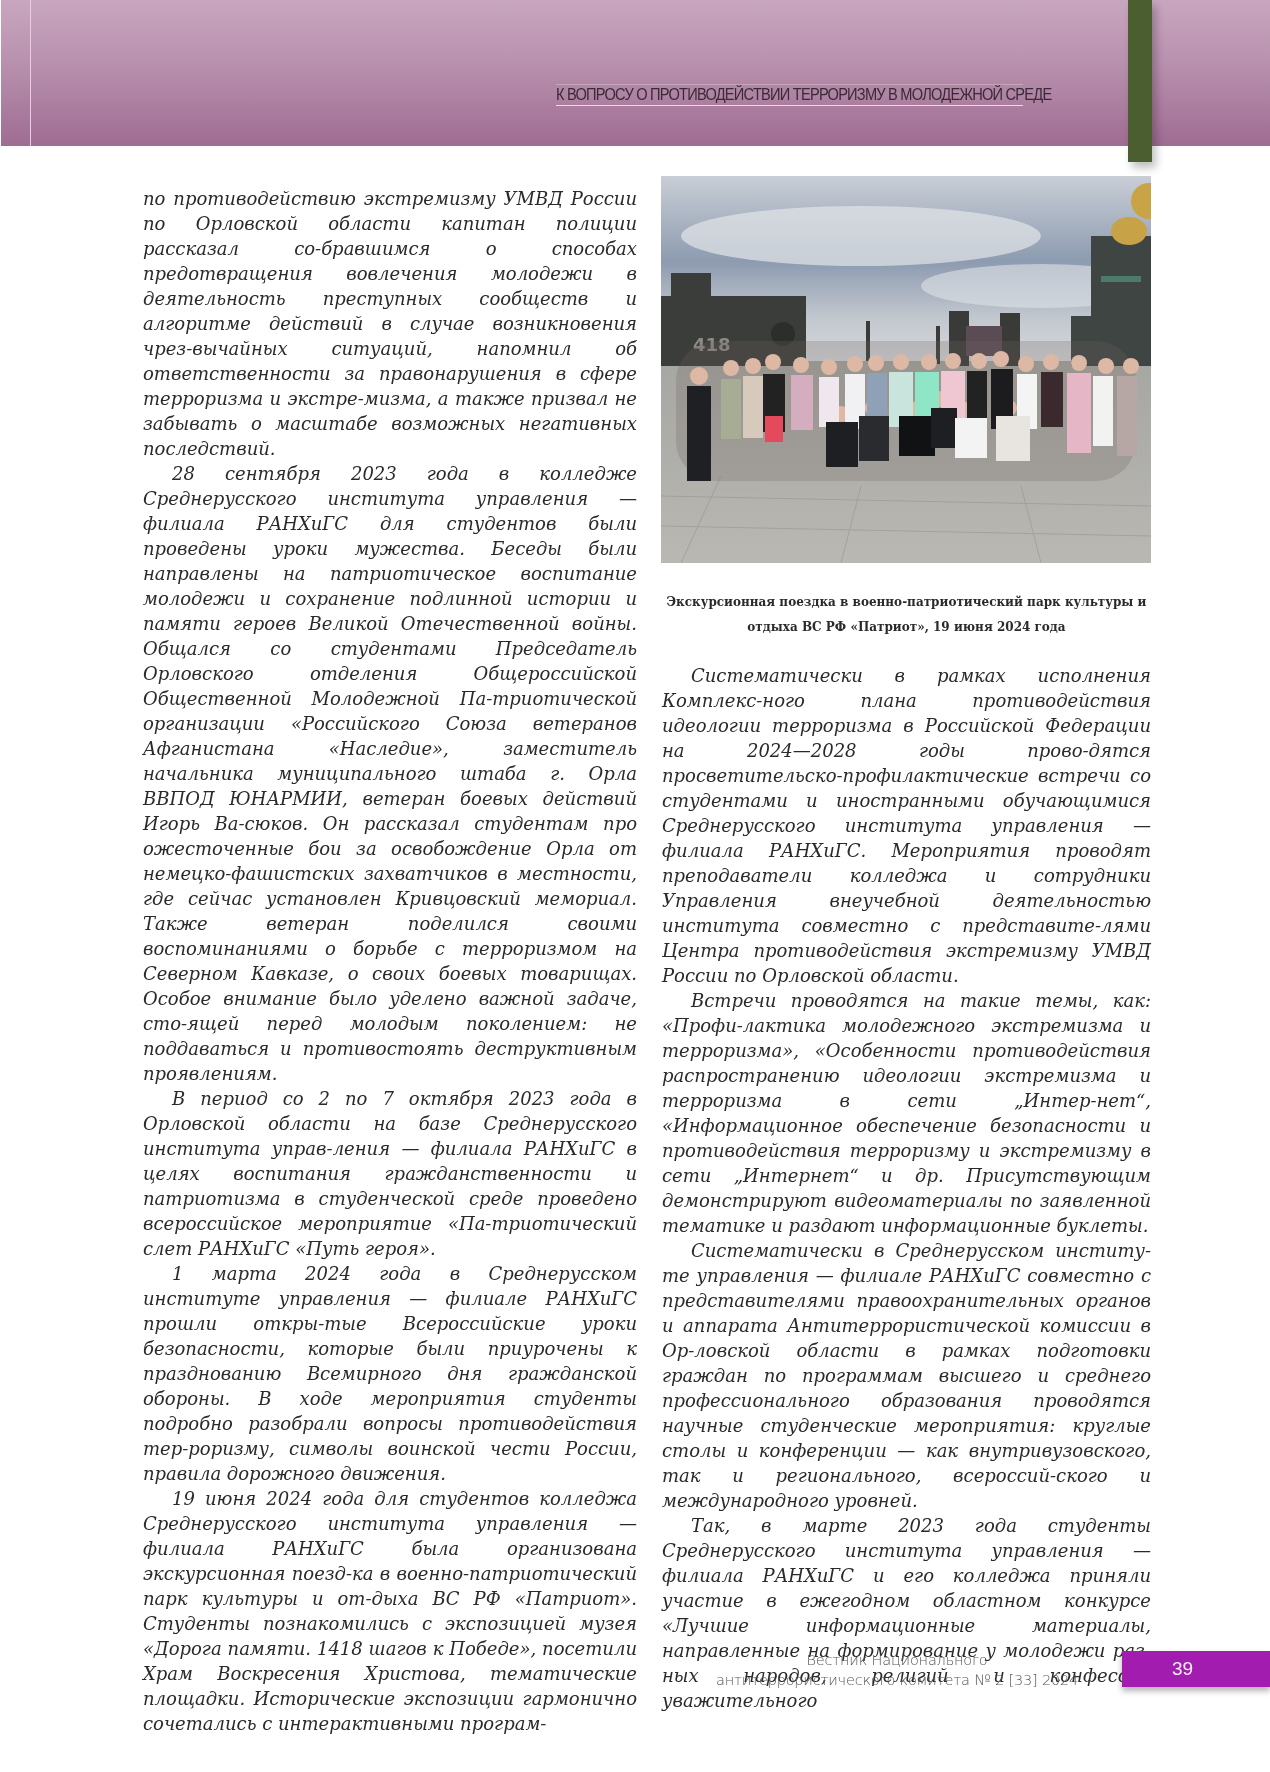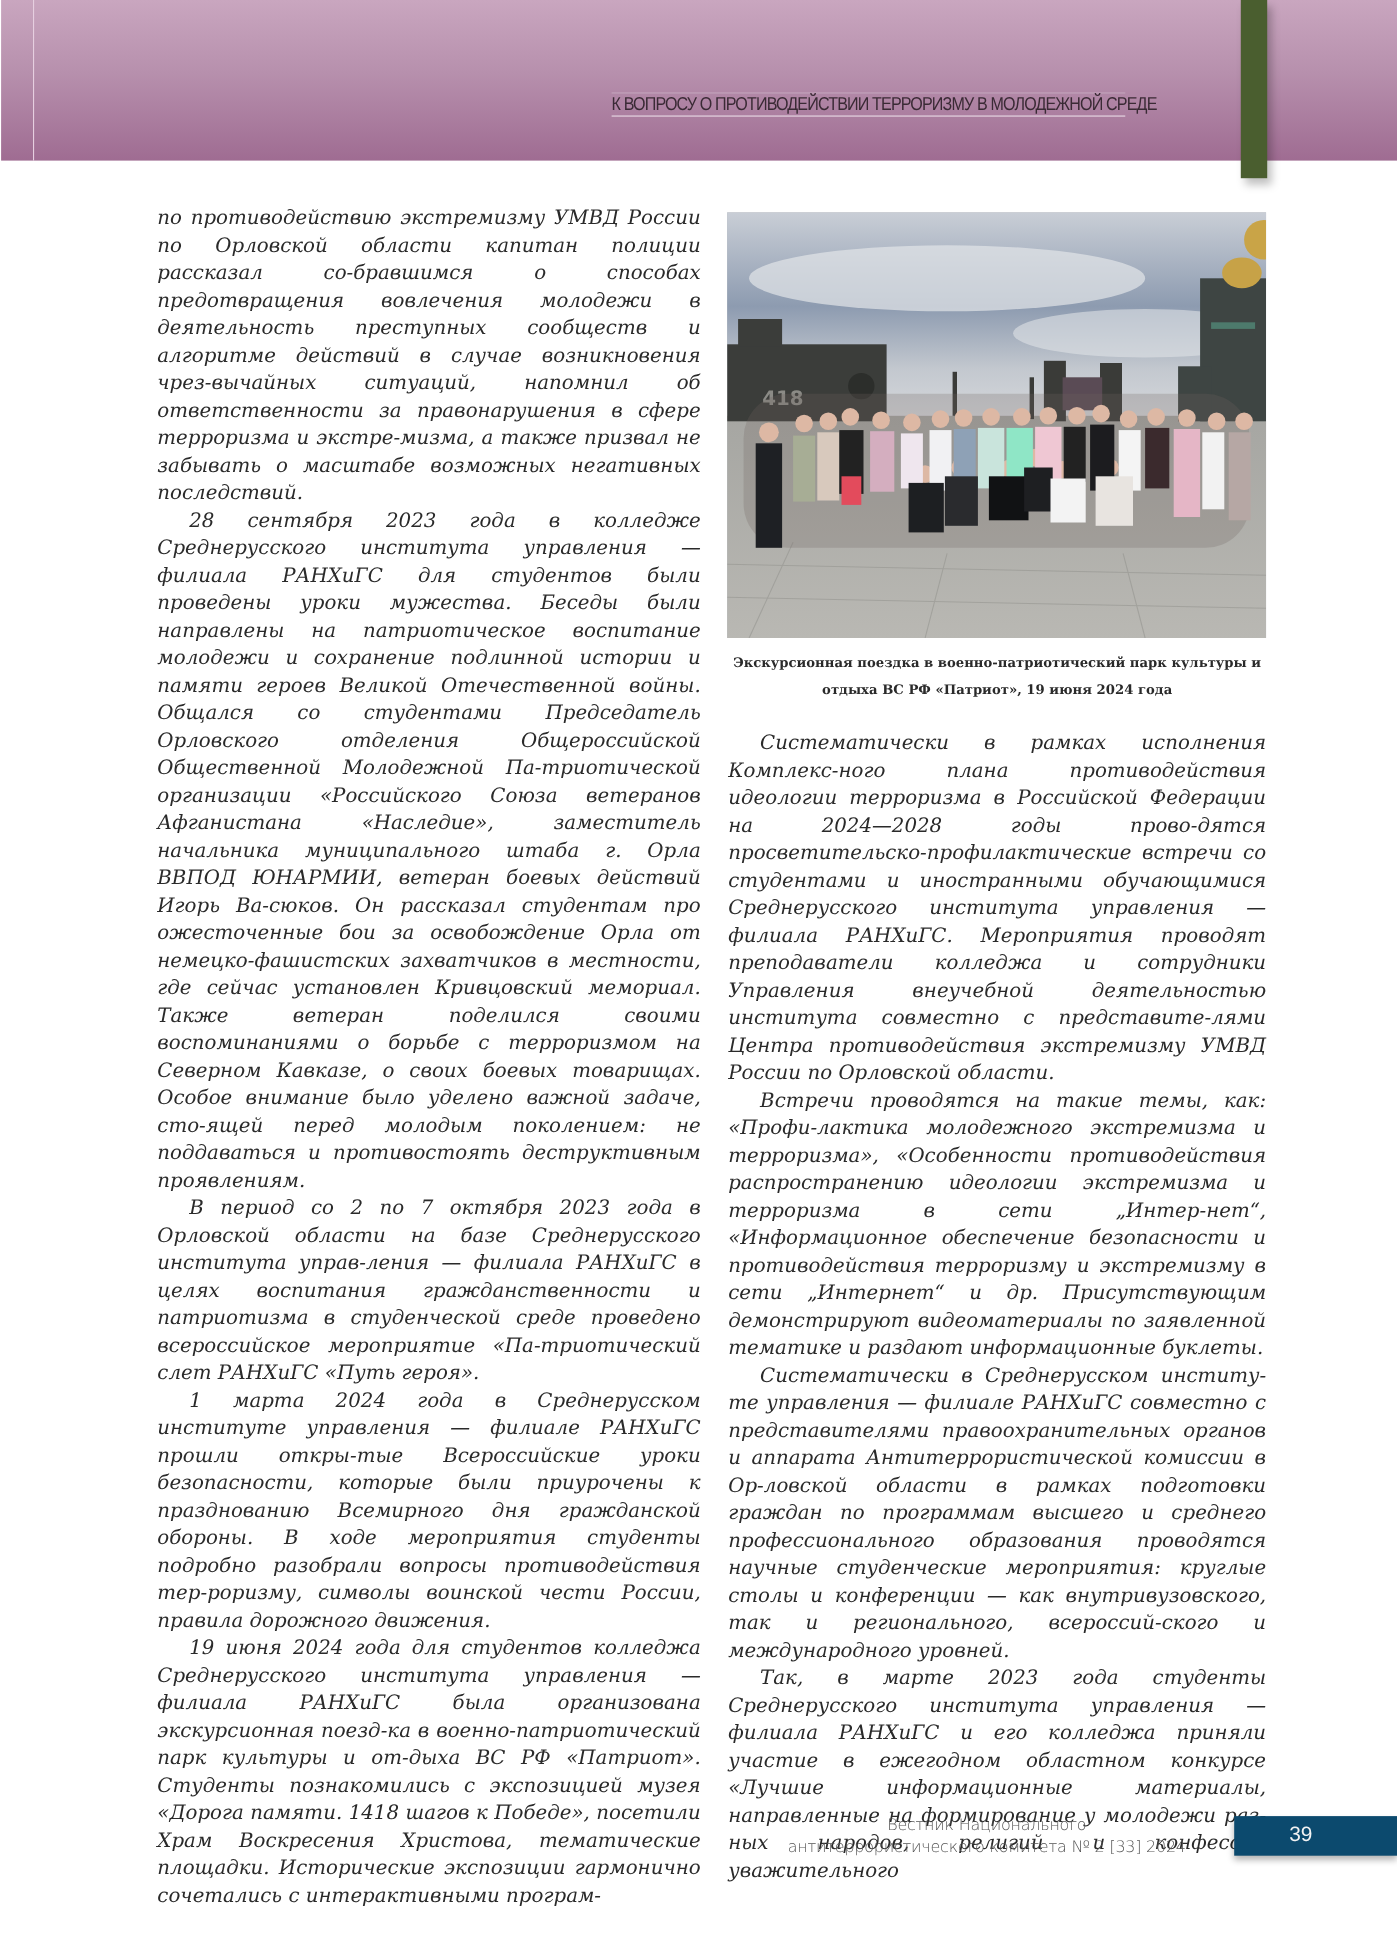--- a/index.html
+++ b/index.html
@@ -34,37 +34,37 @@
     position: absolute; top: 186px; width: 494px;
     font-size: 18px; line-height: 25px; text-align: justify;
     hyphens: manual;
     font-style: italic;
   }
   .col-left { left: 143px; }
   .col-right { left: 662px; top: 663px; width: 489px; }
   .column p { margin: 0; }
   .column p.indent { text-indent: 29px; }
   .photo {
-    position: absolute; left: 661px; top: 193px; width: 490px; height: 387px;
+    position: absolute; left: 661px; top: 176px; width: 490px; height: 387px;
     overflow: hidden; background: #b9bdc3;
   }
   .photo svg { display: block; }
   .caption {
     position: absolute; left: 662px; top: 590px; width: 489px;
     font-family: "DejaVu Serif", serif; font-weight: bold; font-size: 12px;
     line-height: 25px; text-align: center; color: #2a2a2a;
   }
   .footer-journal {
     position: absolute; right: 192px; top: 1650px; text-align: center;
     font-family: "DejaVu Sans", sans-serif; font-size: 14.5px; line-height: 20px;
     color: #555; font-weight: 300; letter-spacing: -0.2px;
   }
   .page-num-box {
     position: absolute; left: 1122px; top: 1651px; width: 148px; height: 36px;
-    background: #0c4a6e;
+    background: #a21caf;
     box-shadow: 0 4px 6px rgba(0,0,0,0.3);
   }
   .page-num {
     position: absolute; left: 50px; top: 7px;
     font-family: "Liberation Sans", sans-serif; font-size: 19px; color: #f3f3f3;
   }
 </style>
 </head>
 <body>
 

